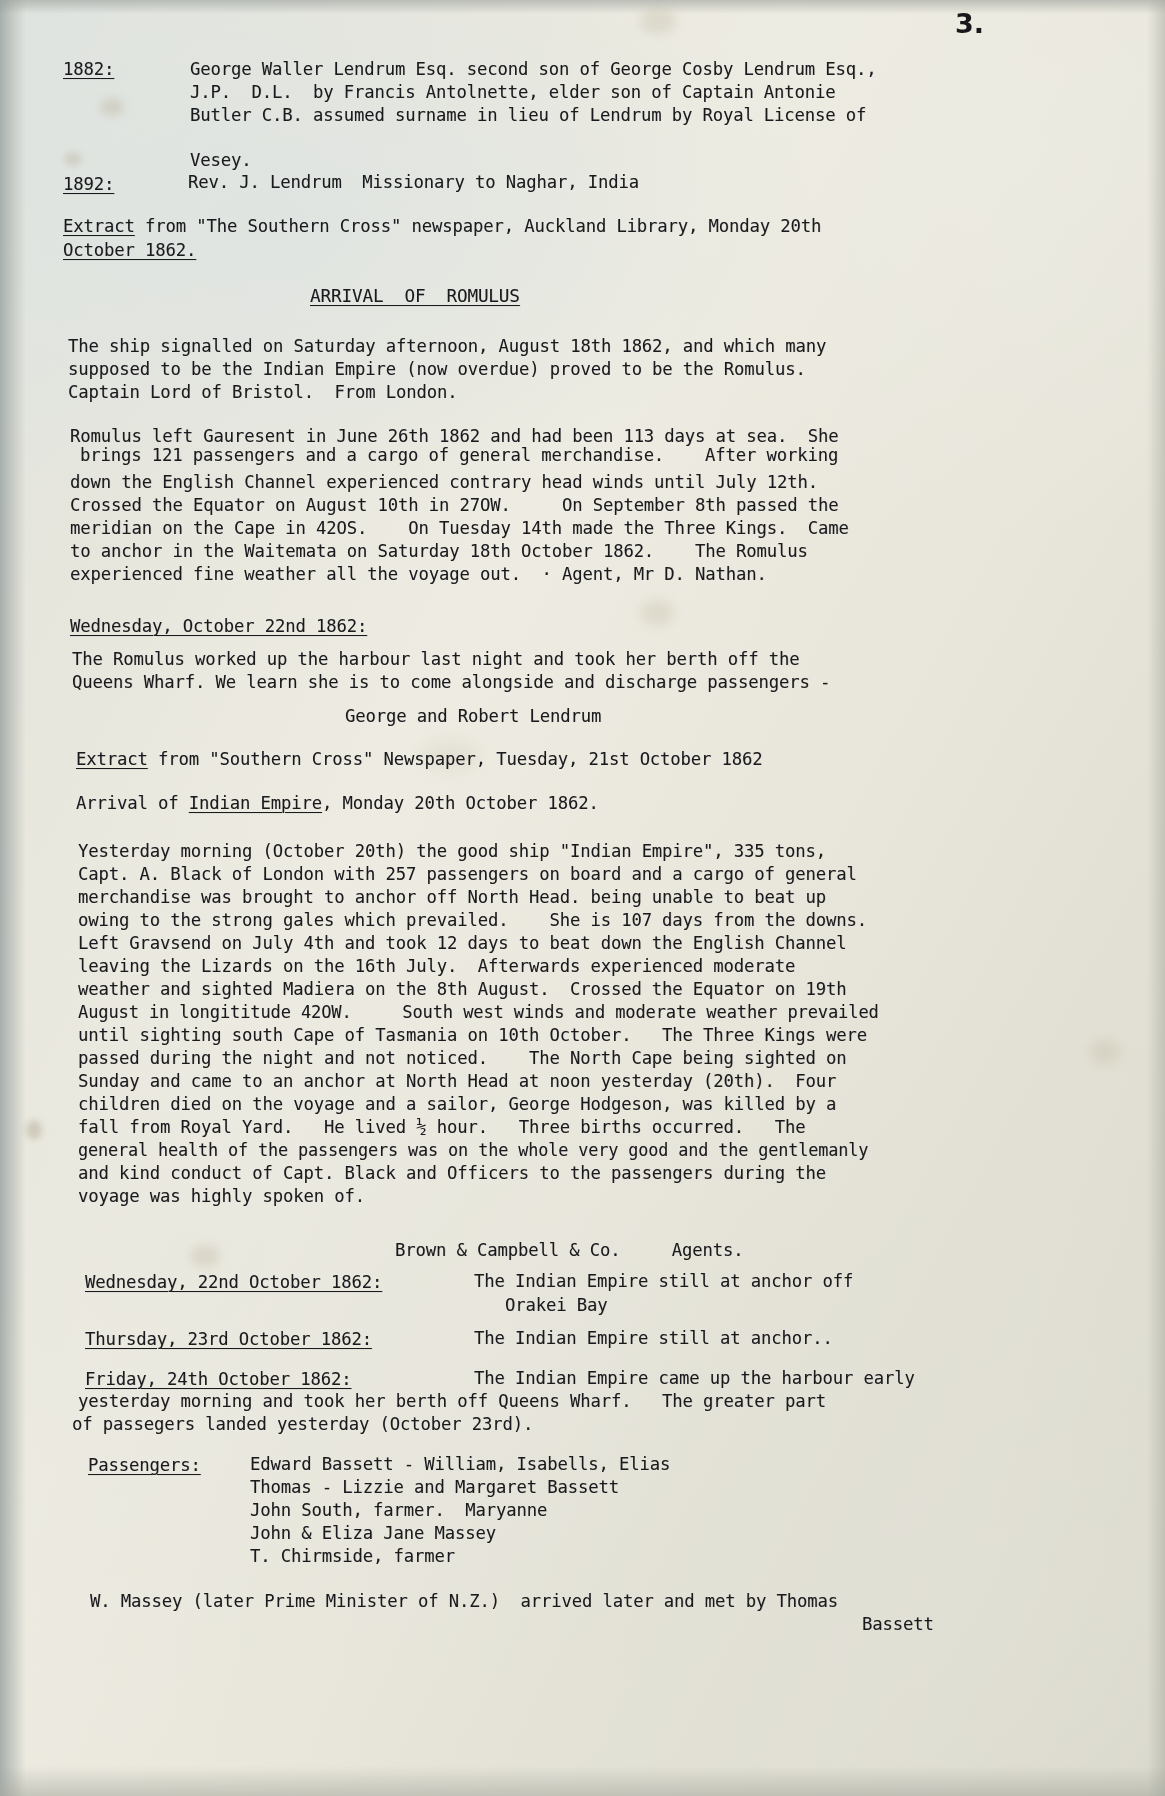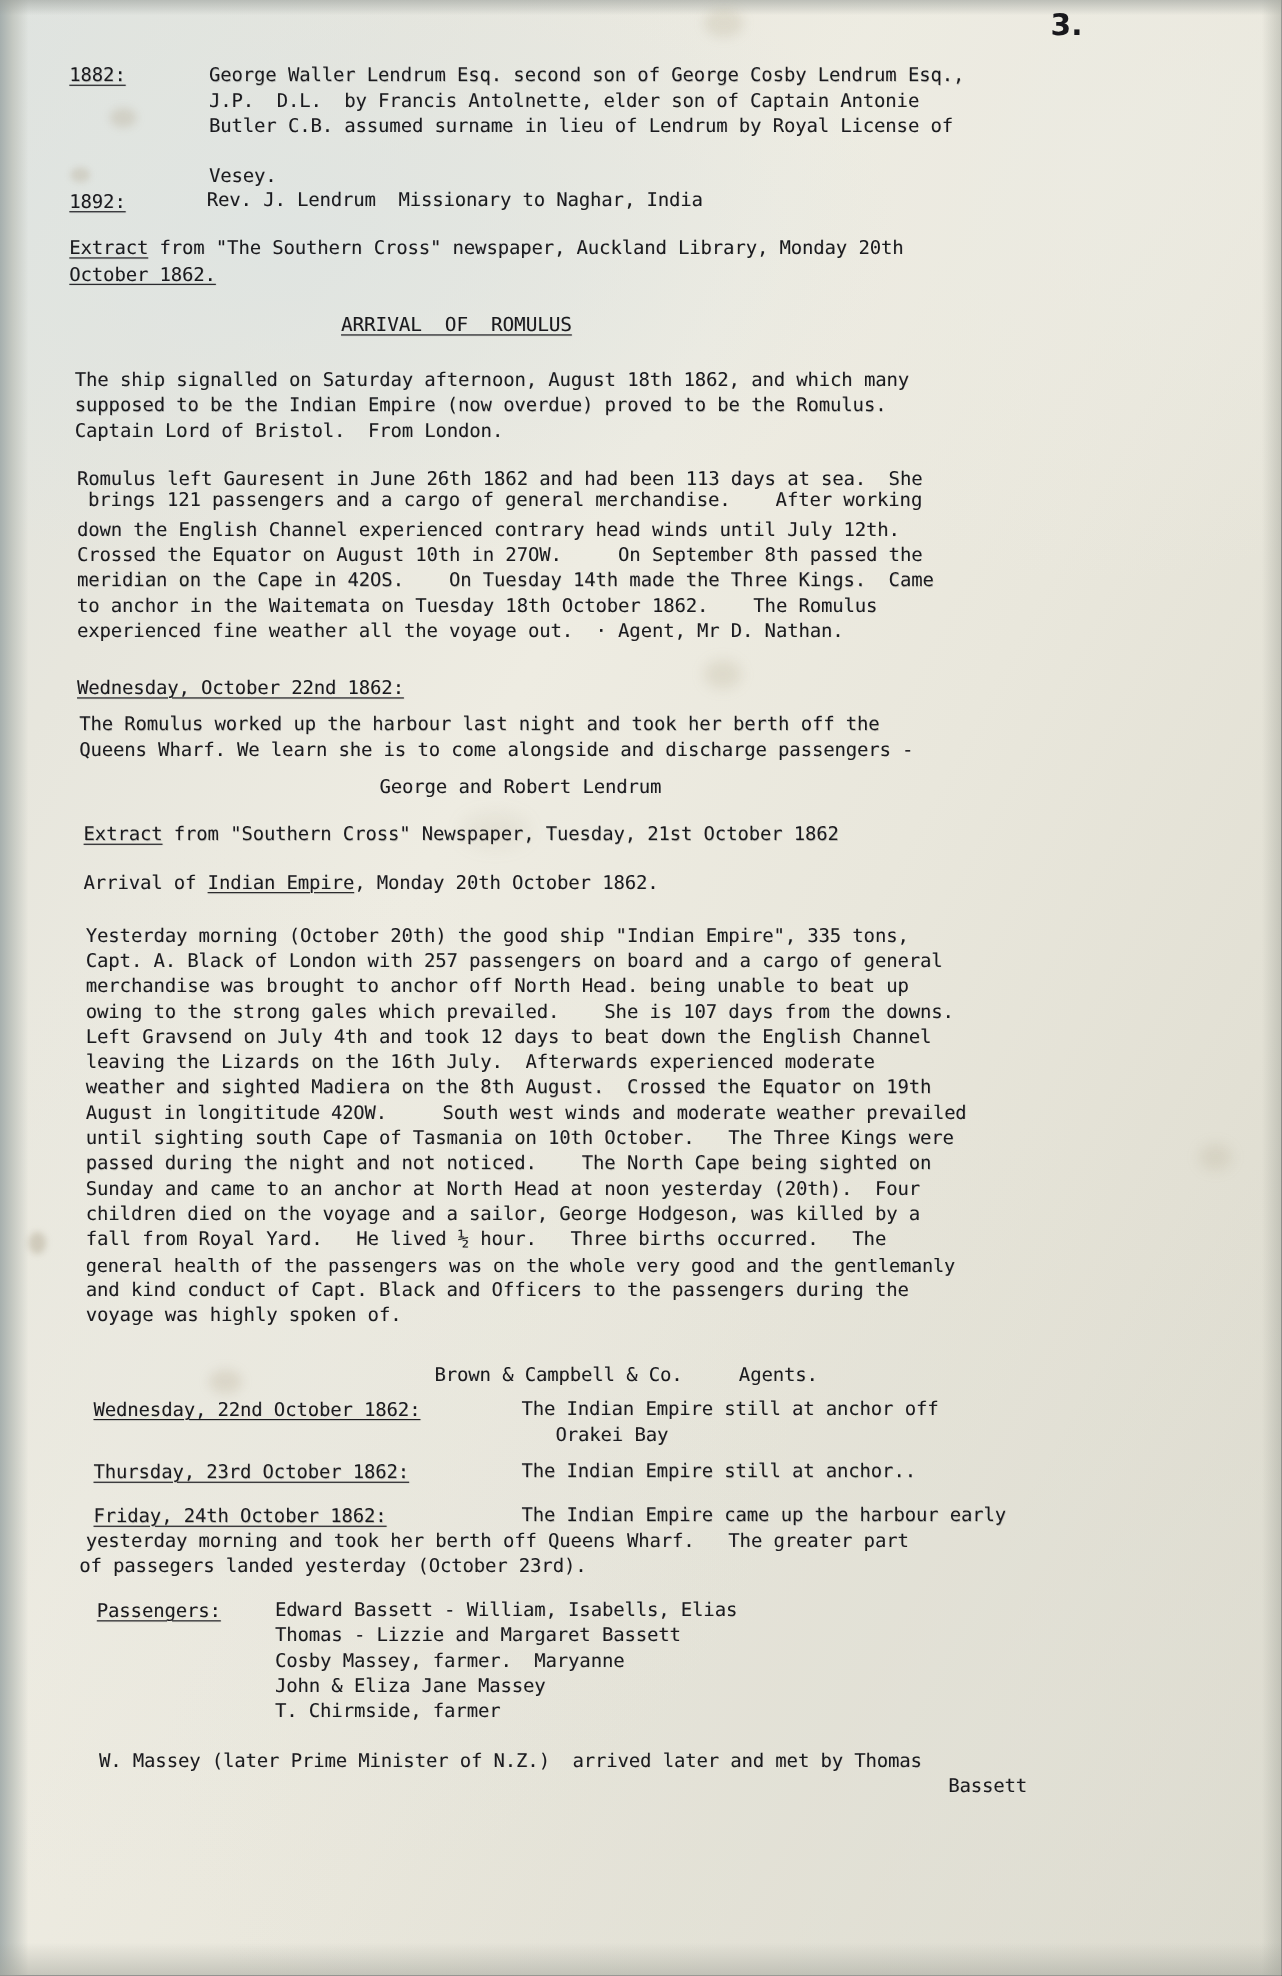--- a/index.html
+++ b/index.html
@@ -116,21 +116,21 @@
 
     <div class="ln" style="left:68px;top:335px;">The ship signalled on Saturday afternoon, August 18th 1862, and which many</div>
     <div class="ln" style="left:68px;top:358px;">supposed to be the Indian Empire (now overdue) proved to be the Romulus.</div>
     <div class="ln" style="left:68px;top:381px;">Captain Lord of Bristol.  From London.</div>
 
     <div class="ln" style="left:70px;top:425px;">Romulus left Gauresent in June 26th 1862 and had been 113 days at sea.  She</div>
     <div class="ln" style="left:70px;top:444px;margin-left:10px;">brings 121 passengers and a cargo of general merchandise.    After working</div>
     <div class="ln" style="left:70px;top:471px;">down the English Channel experienced contrary head winds until July 12th.</div>
     <div class="ln" style="left:70px;top:494px;">Crossed the Equator on August 10th in 27OW.     On September 8th passed the</div>
     <div class="ln" style="left:70px;top:517px;">meridian on the Cape in 42OS.    On Tuesday 14th made the Three Kings.  Came</div>
-    <div class="ln" style="left:70px;top:540px;">to anchor in the Waitemata on Tuesday 18th October 1862.    The Romulus</div>
+    <div class="ln" style="left:70px;top:540px;">to anchor in the Waitemata on Saturday 18th October 1862.    The Romulus</div>
     <div class="ln" style="left:70px;top:563px;">experienced fine weather all the voyage out.  · Agent, Mr D. Nathan.</div>
 
     <div class="ln u" style="left:70px;top:615px;">Wednesday, October 22nd 1862:</div>
 
     <div class="ln" style="left:72px;top:648px;">The Romulus worked up the harbour last night and took her berth off the</div>
     <div class="ln" style="left:72px;top:671px;">Queens Wharf. We learn she is to come alongside and discharge passengers -</div>
 
     <div class="ln" style="left:345px;top:705px;">George and Robert Lendrum</div>
 
     <div class="ln" style="left:76px;top:748px;"><span class="u">Extract</span><span> from "Southern Cross" Newspaper, Tuesday, 21st October 1862</span></div>
@@ -164,21 +164,21 @@
     <div class="ln" style="left:474px;top:1327px;">The Indian Empire still at anchor..</div>
 
     <div class="ln u" style="left:85px;top:1368px;">Friday, 24th October 1862:</div>
     <div class="ln" style="left:474px;top:1367px;">The Indian Empire came up the harbour early</div>
     <div class="ln" style="left:78px;top:1390px;">yesterday morning and took her berth off Queens Wharf.   The greater part</div>
     <div class="ln" style="left:72px;top:1413px;">of passegers landed yesterday (October 23rd).</div>
 
     <div class="ln u" style="left:88px;top:1454px;">Passengers:</div>
     <div class="ln" style="left:250px;top:1453px;">Edward Bassett - William, Isabells, Elias</div>
     <div class="ln" style="left:250px;top:1476px;">Thomas - Lizzie and Margaret Bassett</div>
-    <div class="ln" style="left:250px;top:1499px;">Cosby Massey, farmer.  Maryanne</div>
+    <div class="ln" style="left:250px;top:1499px;">John South, farmer.  Maryanne</div>
     <div class="ln" style="left:250px;top:1522px;">John &amp; Eliza Jane Massey</div>
     <div class="ln" style="left:250px;top:1545px;">T. Chirmside, farmer</div>
 
     <div class="ln" style="left:90px;top:1590px;">W. Massey (later Prime Minister of N.Z.)  arrived later and met by Thomas</div>
     <div class="ln" style="left:862px;top:1613px;">Bassett</div>
 
   </div>
 </div>
 
 </body></html>

